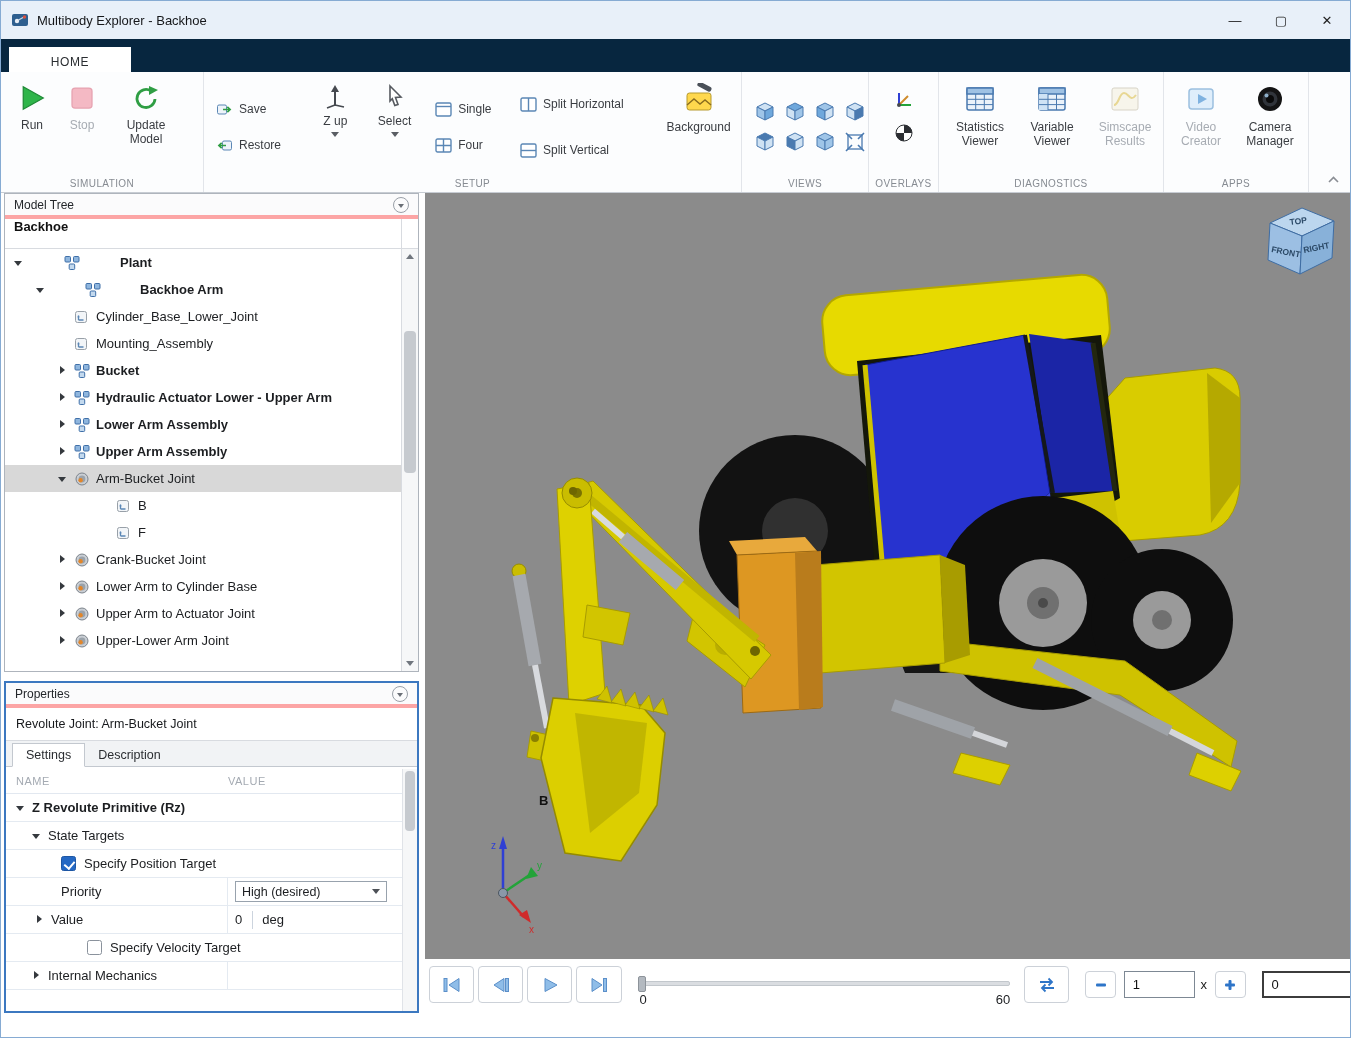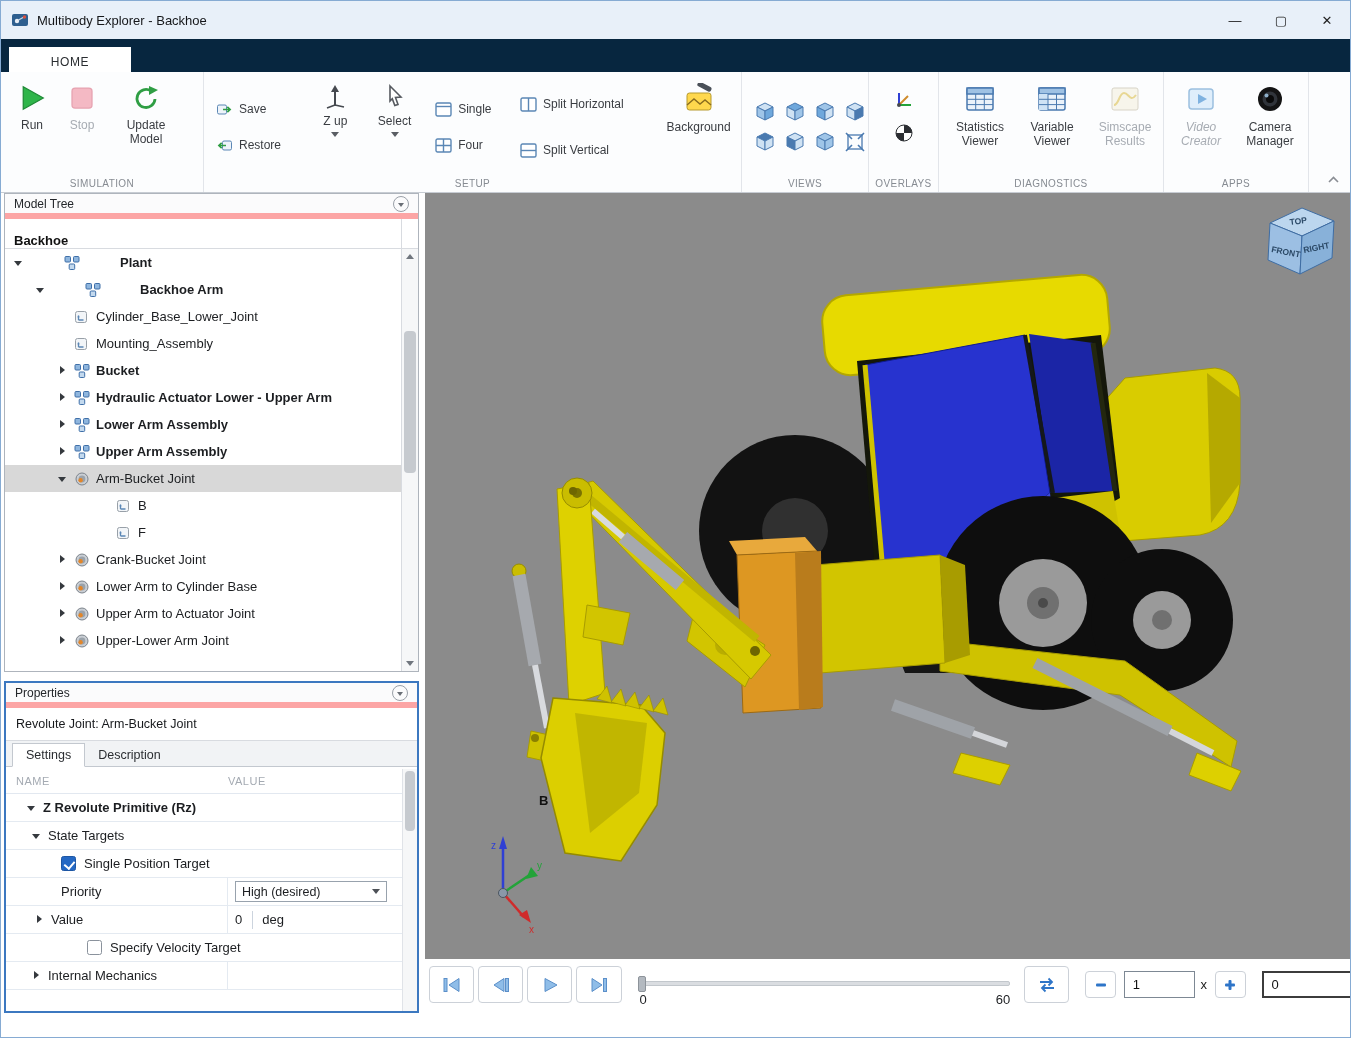--- a/index.html
+++ b/index.html
@@ -28,25 +28,25 @@
   .vstack { display:flex; flex-direction:column; justify-content:center; gap:12px; height:96px; }
   .chev-dn { width:0; height:0; border-left:4px solid transparent; border-right:4px solid transparent; border-top:5px solid #5a5e64; margin-top:4px; }
   .views-grid { display:grid; grid-template-columns:repeat(4,27px); grid-auto-rows:27px; gap:3px; align-content:center; height:96px; }
   .iconbtn { width:27px; height:27px; display:flex; align-items:center; justify-content:center; border-radius:3px; }
   .ribbon-collapse { position:absolute; right:10px; bottom:4px; }
 
   
   .panel { position:absolute; background:#fff; border:1px solid #aeb4bc; }
   .panel-tree { left:3px; top:192px; width:415px; height:479px; }
   .panel-props { left:3px; top:680px; width:415px; height:332px; border:2px solid #3c78c0; }
-  .phead { height:25px; display:flex; align-items:center; padding:0 9px; font-size:12px; color:#23262a; border-bottom:6px solid #fca5a5; background:#fbfbfc; }
+  .phead { height:25px; display:flex; align-items:center; padding:0 9px; font-size:12px; color:#23262a; border-bottom:4px solid #fca5a5; background:#fbfbfc; }
   .pmenu { margin-left:auto; width:16px; height:16px; border:1px solid #9aa0a8; border-radius:50%; position:relative; }
   .pmenu::after { content:""; position:absolute; left:4px; top:6px; border-left:3.5px solid transparent; border-right:3.5px solid transparent; border-top:4px solid #6a6f76; }
 
-  .backhoe-row { height:30px; display:flex; align-items:flex-end; padding-left:9px; font-size:13px; font-weight:bold; color:#111; border-bottom:1px solid #d8dbe0; margin-right:17px; }
+  .backhoe-row { height:30px; display:flex; align-items:flex-start; padding-left:9px; font-size:13px; font-weight:bold; color:#111; border-bottom:1px solid #d8dbe0; margin-right:17px; }
   .tree-body { position:absolute; top:55px; left:0; right:17px; bottom:0; overflow:hidden; }
   .trow { height:27px; display:flex; align-items:center; font-size:13px; color:#1c1e21; }
   .trow.sel { background:#d8d8d8; }
   .trow.bold .tlbl { font-weight:bold; }
   .lvl0 { padding-left:7px;gap:34px; } .lvl1 { padding-left:29px;gap:33px; } .lvl2 { padding-left:51px; } .lvl3 { padding-left:93px; }
   .tw { flex:0 0 14px; width:14px; height:14px; position:relative; margin-right:4px; }
   .tw.exp::after { content:""; position:absolute; left:2px; top:5px; border-left:4.5px solid transparent; border-right:4.5px solid transparent; border-top:5.5px solid #35393e; }
   .tw.col::after { content:""; position:absolute; left:4px; top:2px; border-top:4.5px solid transparent; border-bottom:4.5px solid transparent; border-left:5.5px solid #35393e; }
   .ticn { flex:0 0 18px; width:18px; display:flex; align-items:center; margin-right:4px; }
   .tlbl { white-space:nowrap; }
@@ -335,21 +335,21 @@
       </div>
       <div class="rsec-label">DIAGNOSTICS</div>
     </div>
 
     <div class="rsec" style="width:145px; padding-left:4px;">
       <div class="bigbtn disabled" style="width:66px;">
         <svg class="bicon" width="32" height="32" viewBox="0 0 32 32">
           <rect x="4" y="6" width="24" height="20" rx="3" fill="#dfeefb" stroke="#9cc0e0" stroke-width="1.5"></rect>
           <polygon points="13,11 22,16 13,21" fill="#7fb2e0"></polygon>
         </svg>
-        <span style="width:52px;font-style:italic;">Video Creator</span>
+        <span style="width:52px;">Video Creator</span>
       </div>
       <div class="bigbtn" style="width:72px;">
         <svg class="bicon" width="32" height="32" viewBox="0 0 32 32">
           <circle cx="16" cy="16" r="12" fill="#141414"></circle>
           <circle cx="16" cy="16" r="7.5" fill="#30343a"></circle>
           <circle cx="16" cy="16" r="4" fill="#0a0a0a"></circle>
           <circle cx="12.5" cy="12.5" r="2" fill="#8fb0c9"></circle>
         </svg>
         <span style="width:60px;">Camera Manager</span>
       </div>
@@ -561,35 +561,35 @@
     <div class="props-tabs">
       <div class="ptab active">Settings</div>
       <div class="ptab">Description</div>
     </div>
     <div class="ptable">
       <div class="pt-head">
         <div class="pt-name-col">NAME</div>
         <div>VALUE</div>
       </div>
       <div class="pt-row">
-        <div style="display:flex; align-items:center; padding-left:20px;">
+        <div style="display:flex; align-items:center; padding-left:9px;">
           <span class="ptw exp"></span>
           <span class="pt-sec">Z Revolute Primitive (Rz)</span>
         </div>
       </div>
       <div class="pt-row">
         <div style="display:flex; align-items:center; padding-left:25px;">
           <span class="ptw exp"></span>
           <span>State Targets</span>
         </div>
       </div>
       <div class="pt-row">
         <div style="display:flex; align-items:center; padding-left:55px;">
           <span class="cbx on"></span>
-          <span>Single Position Target</span>
+          <span>Specify Position Target</span>
         </div>
       </div>
       <div class="pt-row">
         <div class="pt-name" style="padding-left:55px;">
           <span>Priority</span>
         </div>
         <div class="pt-val">
           <div class="selectbox">
             <span>High (desired)</span>
             <span class="sb-ar"></span>

